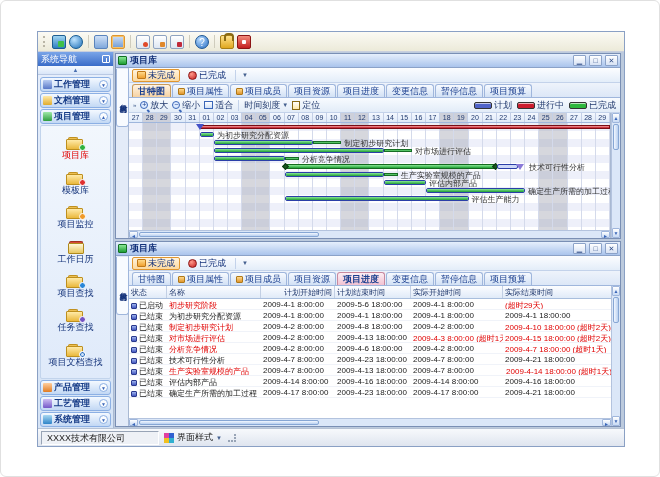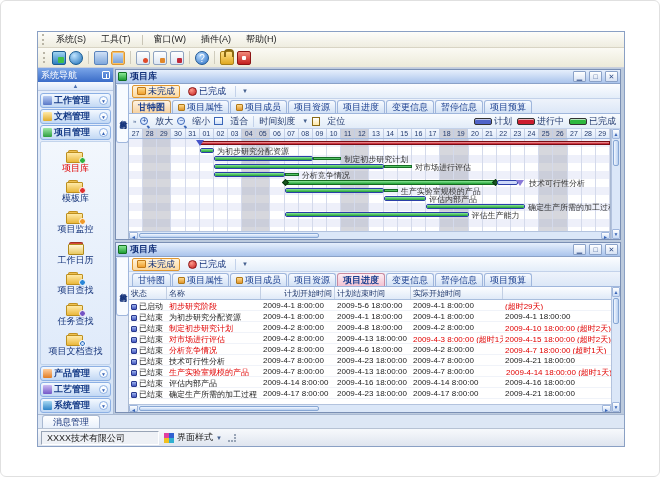--- a/index.html
+++ b/index.html
@@ -96,21 +96,21 @@
              background:linear-gradient(#eef3fb,#dce7f7); border-bottom:1px solid #9fb6dc; }
   .tab { height:13px; display:flex; align-items:center; gap:2px; padding:0 5px; font-size:9px; color:#1b3f8f;
          border:1px solid #9fb6dc; border-bottom:none; border-radius:3px 3px 0 0; background:linear-gradient(#f7faff,#d2e1f5); }
   .tab .t-ico { width:7px; height:7px; background:linear-gradient(#ffd98a,#e0962e); border:1px solid #b07818; border-radius:1px; }
   .tab.sel-orange { background:linear-gradient(#fff4e4,#f6d2a2); border-color:#c89a5a; font-weight:bold; }
   .tab.sel-pink   { background:linear-gradient(#fdeef4,#f2c2d2); border-color:#c88aa0; font-weight:bold; }
 
   
   .g-toolbar { height:15px; flex:0 0 auto; display:flex; align-items:center; gap:4px; padding:0 4px; font-size:9px; color:#223a6e;
                background:linear-gradient(#f8fbff,#e2ecf8); border-bottom:1px solid #c3d2ea; }
-  .g-btn { display:flex; align-items:center; gap:7px; }
+  .g-btn { display:flex; align-items:center; gap:2px; }
   .mag { width:8px; height:8px; border-radius:50%; border:1.5px solid #3a66b8; position:relative; background:#dceaff; }
   .mag::after { content:""; position:absolute; right:-3px; bottom:-3px; width:3px; height:1.5px; background:#3a66b8; transform:rotate(45deg); }
   .mag span { position:absolute; left:0.5px; top:-1.5px; width:5px; font-size:7px; color:#1b3f8f; text-align:center; line-height:8px; }
   .fit-ico { width:9px; height:8px; border:1px solid #3a66b8; background:linear-gradient(#fff,#cfe0f6); }
   .loc-ico { width:8px; height:9px; border:1px solid #8a6a14; background:linear-gradient(#fff,#ffe9a8); }
   .tiny-arrow { font-size:6px; color:#44608f; }
   .legend { margin-left:auto; display:flex; align-items:center; gap:5px; }
   .legend-item { display:flex; align-items:center; gap:2px; }
   .legend-swatch { width:18px; height:7px; border:1px solid #333; border-radius:2px; box-shadow:inset 0 1px rgba(255,255,255,.65); }
 
@@ -164,29 +164,20 @@
   .sb-op { flex:1; }
   .style-btn { display:flex; align-items:center; gap:3px; padding:0 2px; }
   .resize-grip { width:8px; height:8px; border-right:2px dotted #98a4b6; border-bottom:2px dotted #98a4b6; margin-left:1px; }
 </style>
 </head>
 <body>
 
 <div class="canvas" data-name="screenshot-canvas">
 <div class="app" data-name="app-window">
 
-  <div class="menubar" data-name="menu-bar">
-    <div class="grip" data-name="menu-grip"></div>
-  <div class="menu-item" data-name="menu-item-1">系统(S)</div>
-        <div class="menu-item" data-name="menu-item-2">工具(T)</div>
-        <div class="menu-sep" data-name="menu-separator"></div>
-        <div class="menu-item" data-name="menu-item-3">窗口(W)</div>
-        <div class="menu-item" data-name="menu-item-4">插件(A)</div>
-        <div class="menu-item" data-name="menu-item-5">帮助(H)</div>
-      </div>
 
   <div class="toolbar" data-name="main-toolbar">
     <div class="grip" data-name="toolbar-grip"></div>
   <div class="tb-icon" data-name="system-icon"></div>
         <div class="tb-icon" data-name="globe-icon"></div>
         <div class="tb-sep" data-name="toolbar-separator"></div>
         <div class="tb-icon" data-name="open-folder-icon"></div>
         <div class="tb-icon" data-name="save-icon"></div>
         <div class="tb-sep" data-name="toolbar-separator"></div>
         <div class="tb-icon" data-name="doc-add-icon"></div>
@@ -570,20 +561,21 @@
                   </div>
                 </div>
             <div class="tbl-zone">
               <div class="tbl-col">
                 <div class="tbl-header" data-name="table-header">
                       <div class="th" data-name="column-header-状态" style="width: 38px;">状态</div>
                       <div class="th" data-name="column-header-名称" style="width: 94px;">名称</div>
                       <div class="th" data-name="column-header-计划开始时间" style="width: 74px; text-align: right;">计划开始时间</div>
                       <div class="th" data-name="column-header-计划结束时间" style="width: 76px;">计划结束时间</div>
                       <div class="th" data-name="column-header-实际开始时间" style="width: 92px;">实际开始时间</div>
+                      <div class="th" data-name="column-header-实际结束时间" style="width: 112px;">实际结束时间</div>
                     </div>
                 <div class="tbl-body" data-name="table-body">
                       <div class="tr" data-name="table-row">
                         <div class="td" data-name="cell-status" style="width: 38px;"><span class="st-ico" data-name="status-icon"></span>已启动</div>
                         <div class="td red" data-name="cell-name" style="width: 94px;">初步研究阶段</div>
                         <div class="td" data-name="cell-plan-start" style="width: 74px;">2009-4-1 8:00:00</div>
                         <div class="td" data-name="cell-plan-end" style="width: 76px;">2009-5-6 18:00:00</div>
                         <div class="td" data-name="cell-actual-start" style="width: 92px;">2009-4-1 8:00:00</div>
                         <div class="td red" data-name="cell-actual-end" style="width: 112px;">(超时29天)</div>
                       </div>
@@ -666,23 +658,20 @@
                 <span class="s-arrow" data-name="scroll-down-icon">▼</span>
               </div>
             </div>
           </div>
         </div>
       </div>
 
     </div>
   </div>
 
-  <div class="msg-row" data-name="bottom-tab-row">
-    <span class="msg-tab" data-name="tab-message-management">消息管理</span>
-  </div>
 
   <div class="statusbar" data-name="status-bar">
     <span class="sunken sb-company" data-name="company-name">XXXX技术有限公司</span>
     <span class="style-btn" data-name="interface-style-button">
       <svg width="10" height="10" data-name="interface-style-icon">
             <rect x="0" y="0" width="5" height="5" fill="#e040a0"></rect>
             <rect x="5" y="0" width="5" height="5" fill="#3060d0"></rect>
             <rect x="0" y="5" width="5" height="5" fill="#f0c020"></rect>
             <rect x="5" y="5" width="5" height="5" fill="#30b0d0"></rect>
           </svg>

